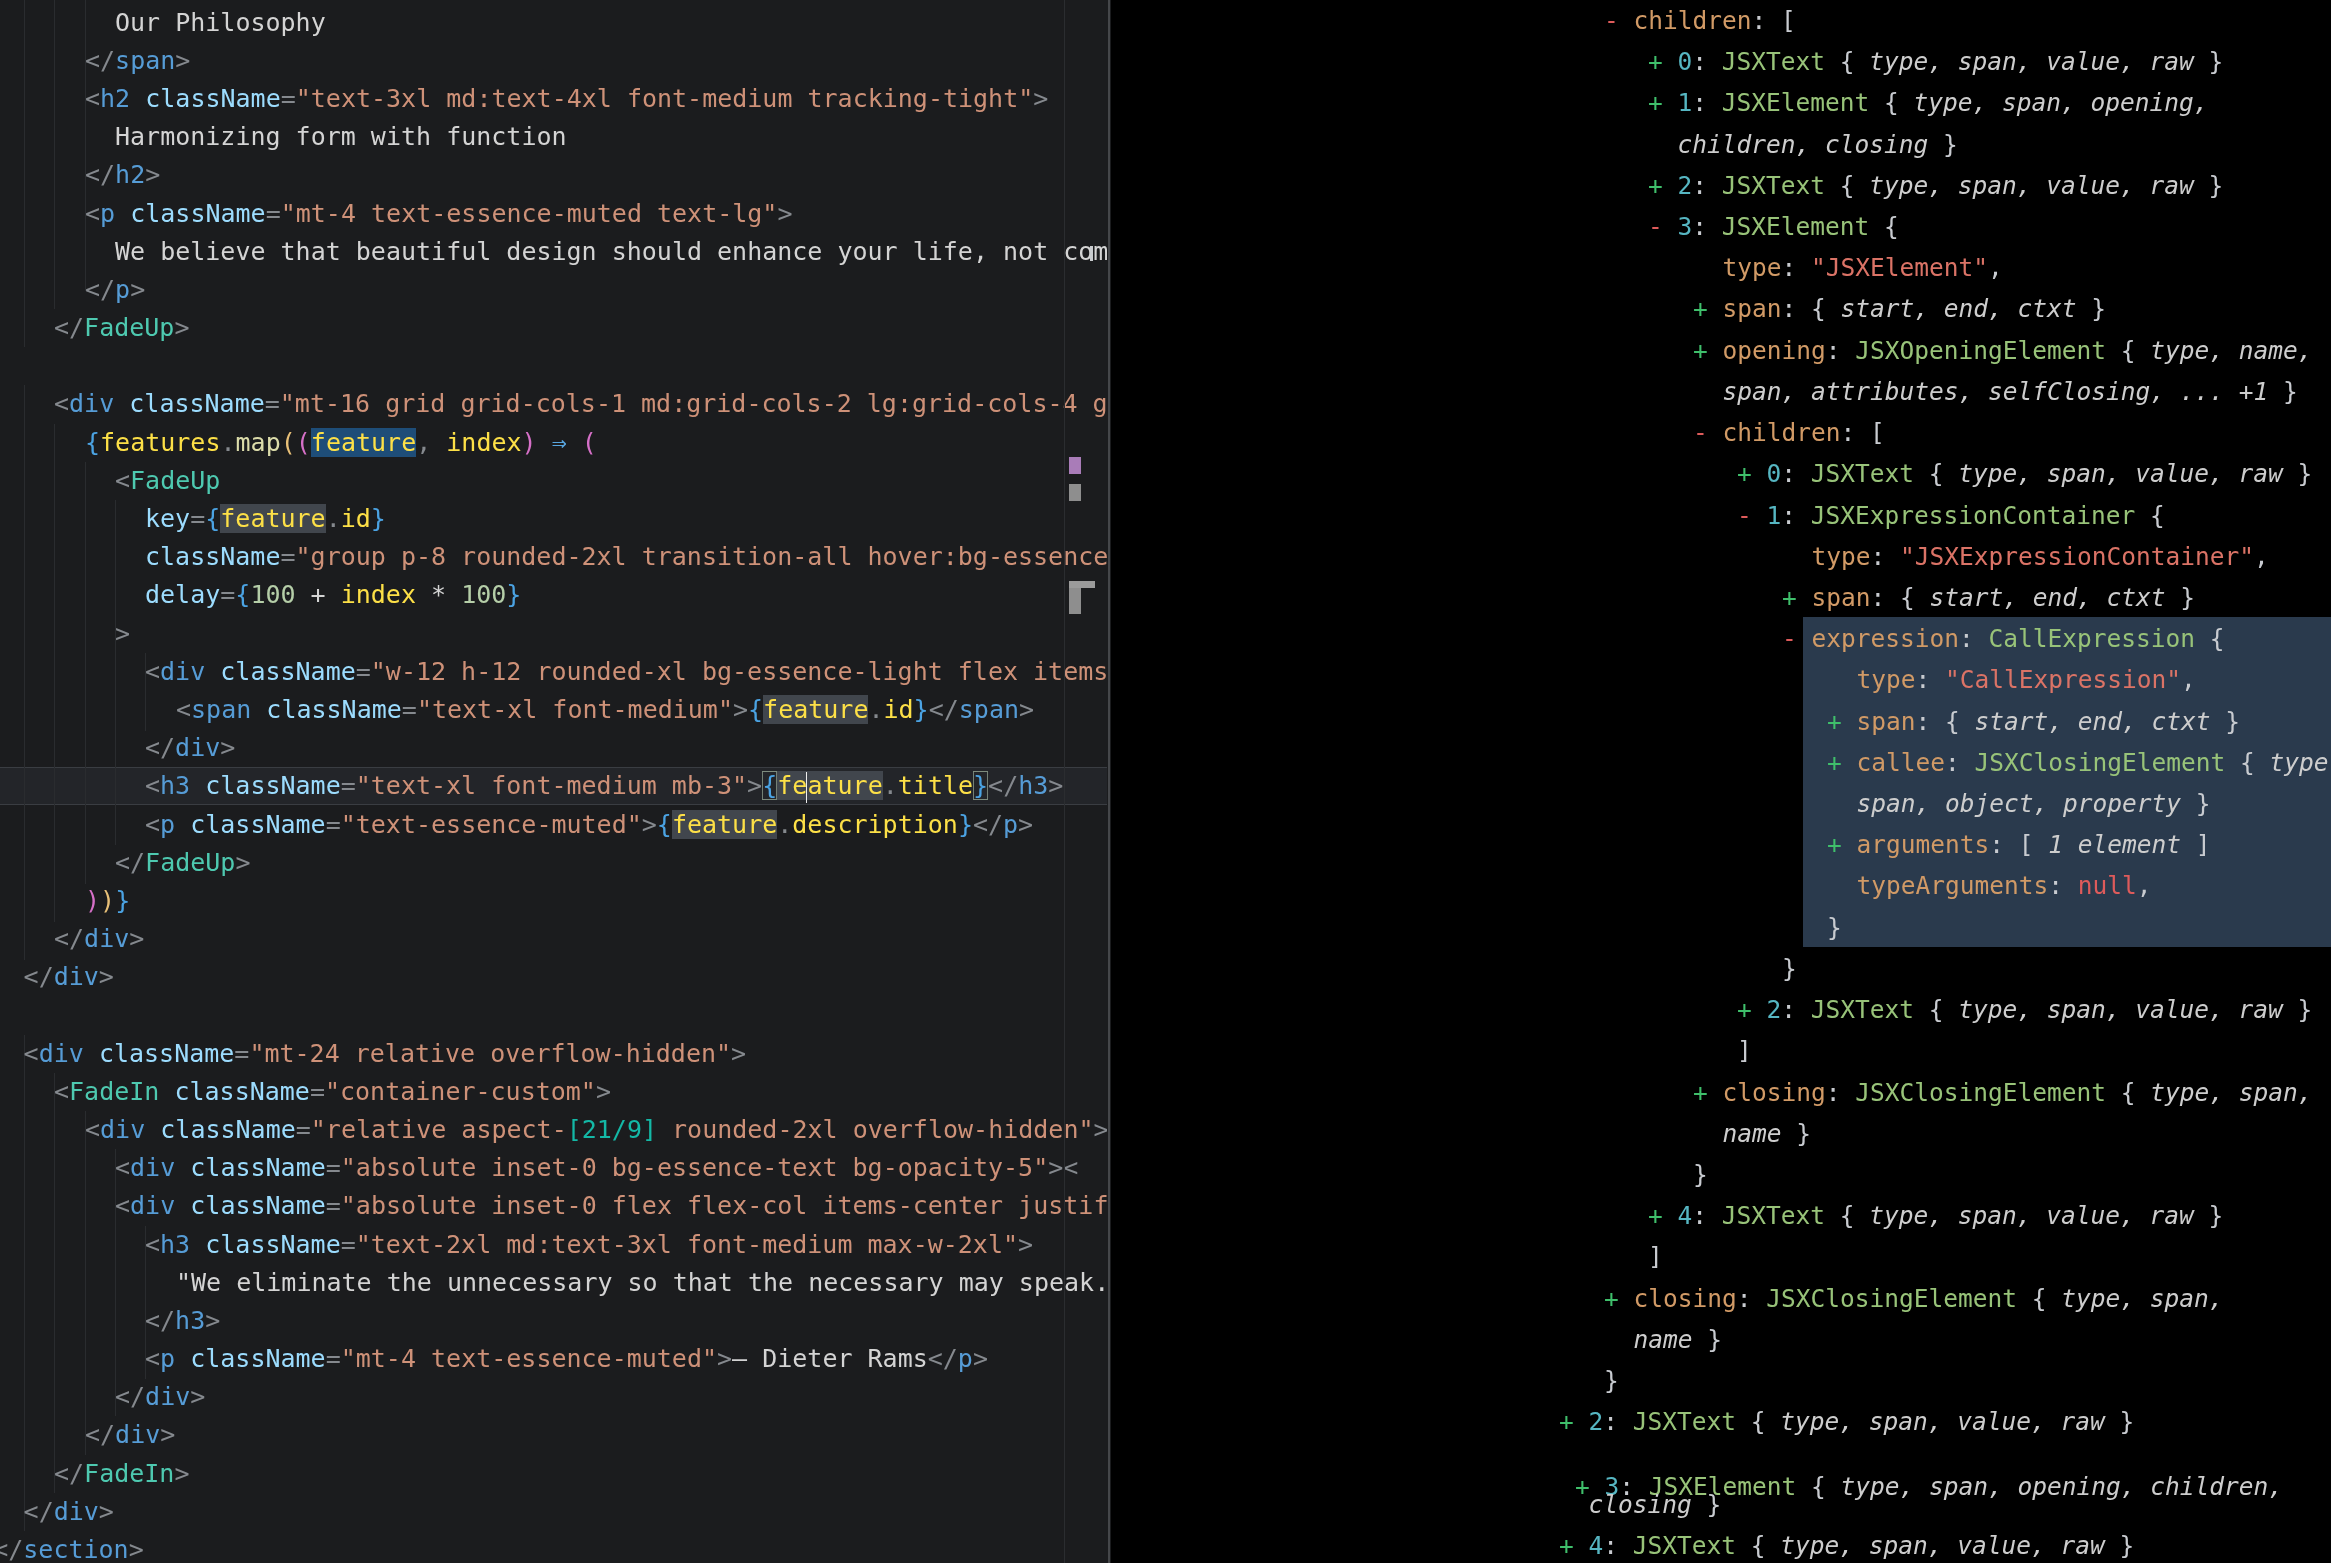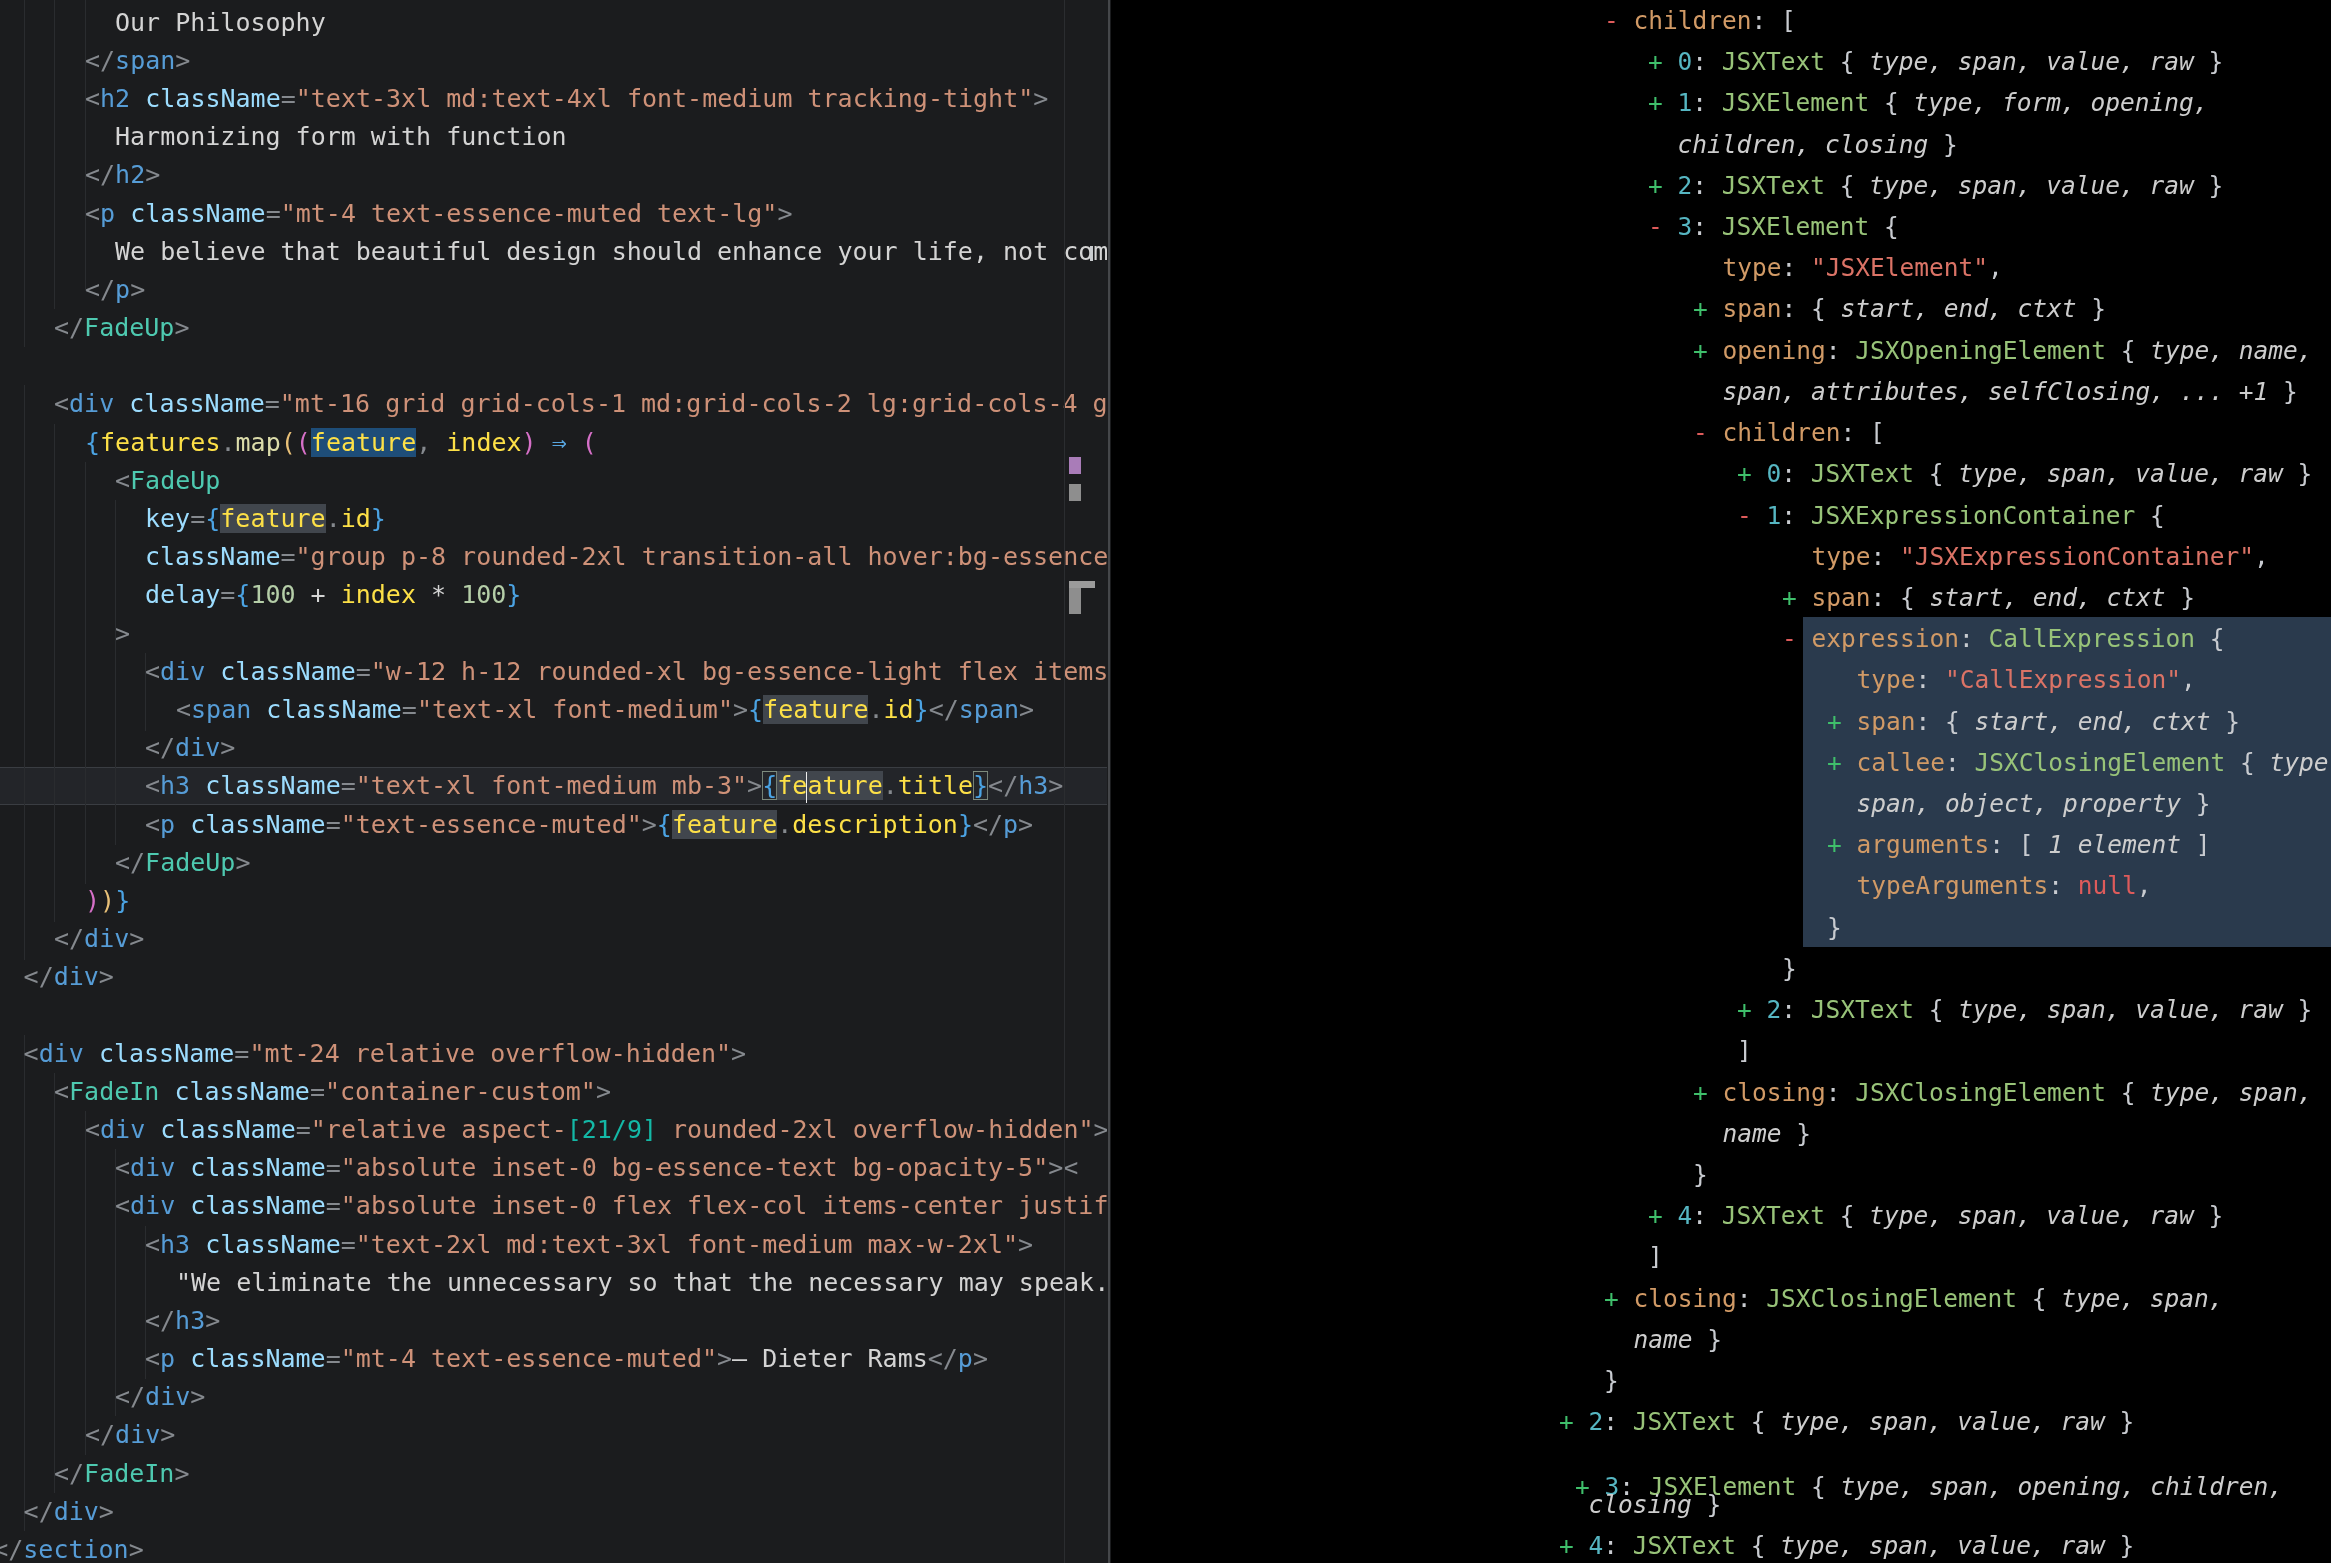--- a/index.html
+++ b/index.html
@@ -103,21 +103,21 @@
     <div class="deco" style="left:1090px;top:246px;width:2.7px;height:14.5px;background:#C9CCCF"></div>
   </div>
 
   <div id="pane-divider"></div>
 
   <div id="ast-pane">
     <div id="ast-selection"></div>
     <div id="ast-rows">
         <div class="ar" style="left: 493px; top: 0px;"><span class="SM">- </span><span class="KEY">children</span><span class="PR">: [</span></div>
         <div class="ar" style="left: 537px; top: 41px;"><span class="SP">+ </span><span class="IDX">0</span><span class="PR">: </span><span class="TY">JSXText</span><span class="PR"> { </span><span class="IT">type, span, value, raw</span><span class="PR"> }</span></div>
-        <div class="ar" style="left: 537px; top: 82px;"><span class="SP">+ </span><span class="IDX">1</span><span class="PR">: </span><span class="TY">JSXElement</span><span class="PR"> { </span><span class="IT">type, form, opening,</span></div>
+        <div class="ar" style="left: 537px; top: 82px;"><span class="SP">+ </span><span class="IDX">1</span><span class="PR">: </span><span class="TY">JSXElement</span><span class="PR"> { </span><span class="IT">type, span, opening,</span></div>
         <div class="ar" style="left: 537px; top: 124px;"><span class="IT">  children, closing</span><span class="PR"> }</span></div>
         <div class="ar" style="left: 537px; top: 165px;"><span class="SP">+ </span><span class="IDX">2</span><span class="PR">: </span><span class="TY">JSXText</span><span class="PR"> { </span><span class="IT">type, span, value, raw</span><span class="PR"> }</span></div>
         <div class="ar" style="left: 537px; top: 206px;"><span class="SM">- </span><span class="IDX">3</span><span class="PR">: </span><span class="TY">JSXElement</span><span class="PR"> {</span></div>
         <div class="ar" style="left: 582px; top: 247px;"><span class="KEY">  type</span><span class="PR">: </span><span class="ST">"JSXElement"</span><span class="PR">,</span></div>
         <div class="ar" style="left: 582px; top: 288px;"><span class="SP">+ </span><span class="KEY">span</span><span class="PR">: { </span><span class="IT">start, end, ctxt</span><span class="PR"> }</span></div>
         <div class="ar" style="left: 582px; top: 330px;"><span class="SP">+ </span><span class="KEY">opening</span><span class="PR">: </span><span class="TY">JSXOpeningElement</span><span class="PR"> { </span><span class="IT">type, name,</span></div>
         <div class="ar" style="left: 582px; top: 371px;"><span class="IT">  span, attributes, selfClosing, ... +1</span><span class="PR"> }</span></div>
         <div class="ar" style="left: 582px; top: 412px;"><span class="SM">- </span><span class="KEY">children</span><span class="PR">: [</span></div>
         <div class="ar" style="left: 626px; top: 453px;"><span class="SP">+ </span><span class="IDX">0</span><span class="PR">: </span><span class="TY">JSXText</span><span class="PR"> { </span><span class="IT">type, span, value, raw</span><span class="PR"> }</span></div>
         <div class="ar" style="left: 626px; top: 495px;"><span class="SM">- </span><span class="IDX">1</span><span class="PR">: </span><span class="TY">JSXExpressionContainer</span><span class="PR"> {</span></div>

